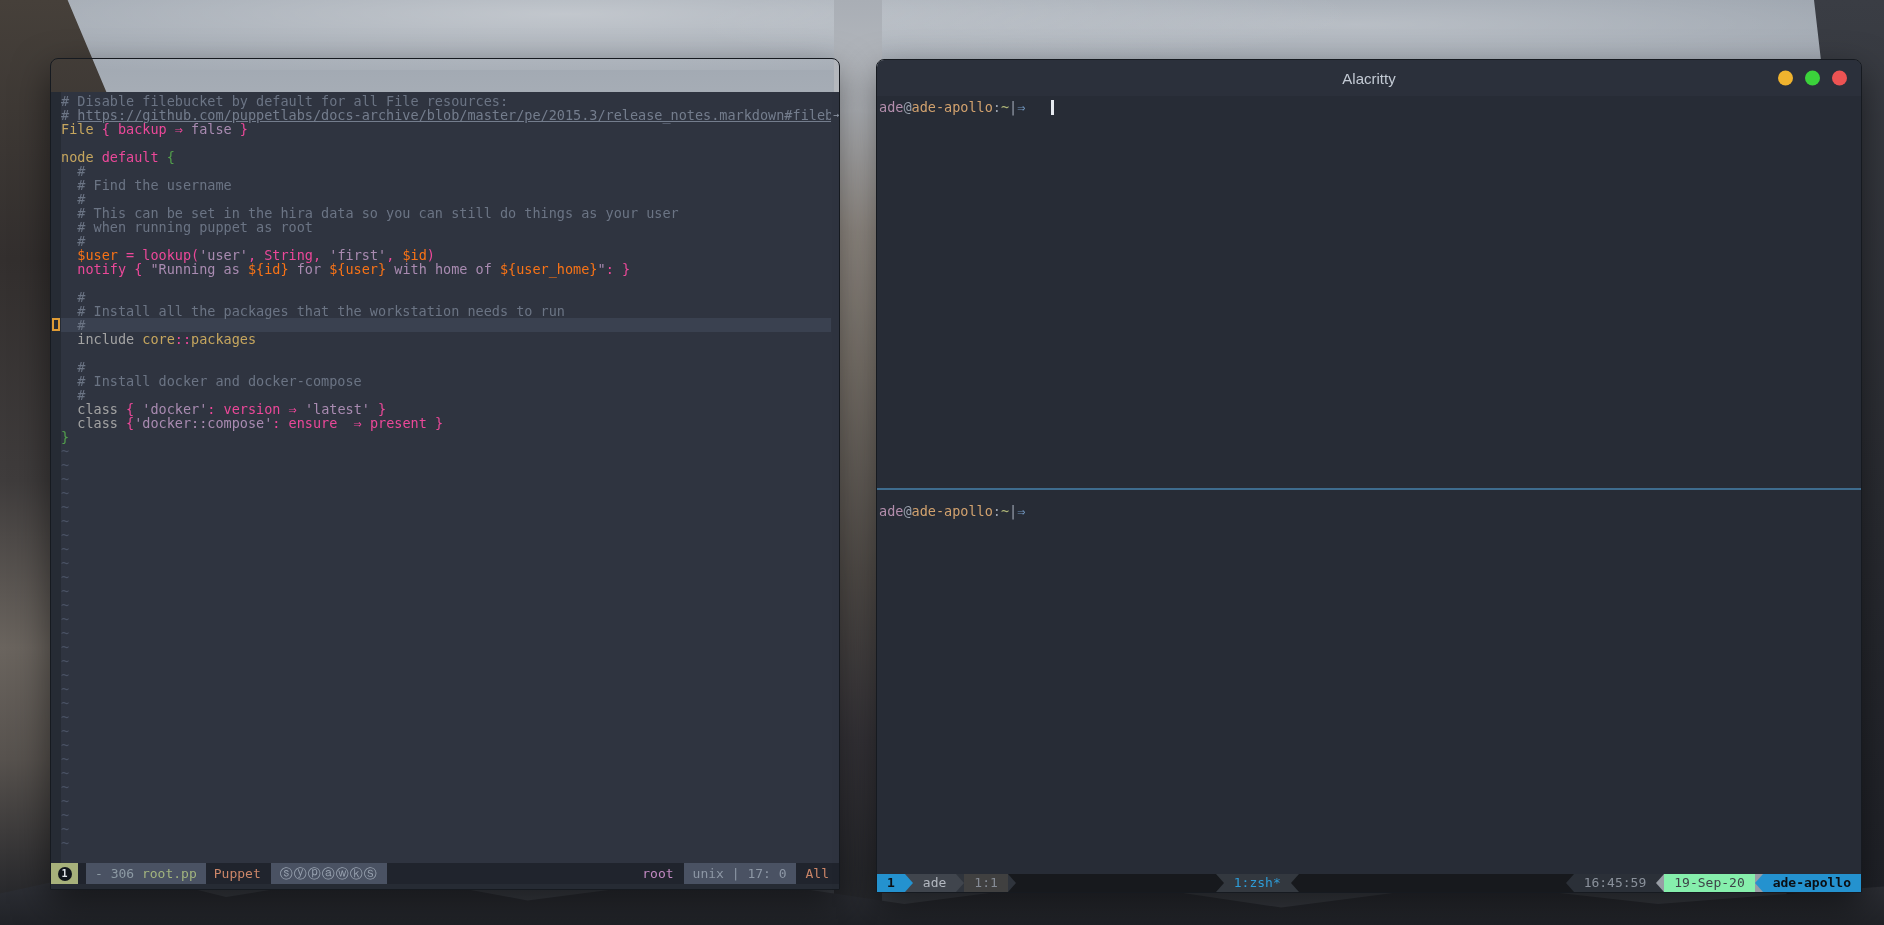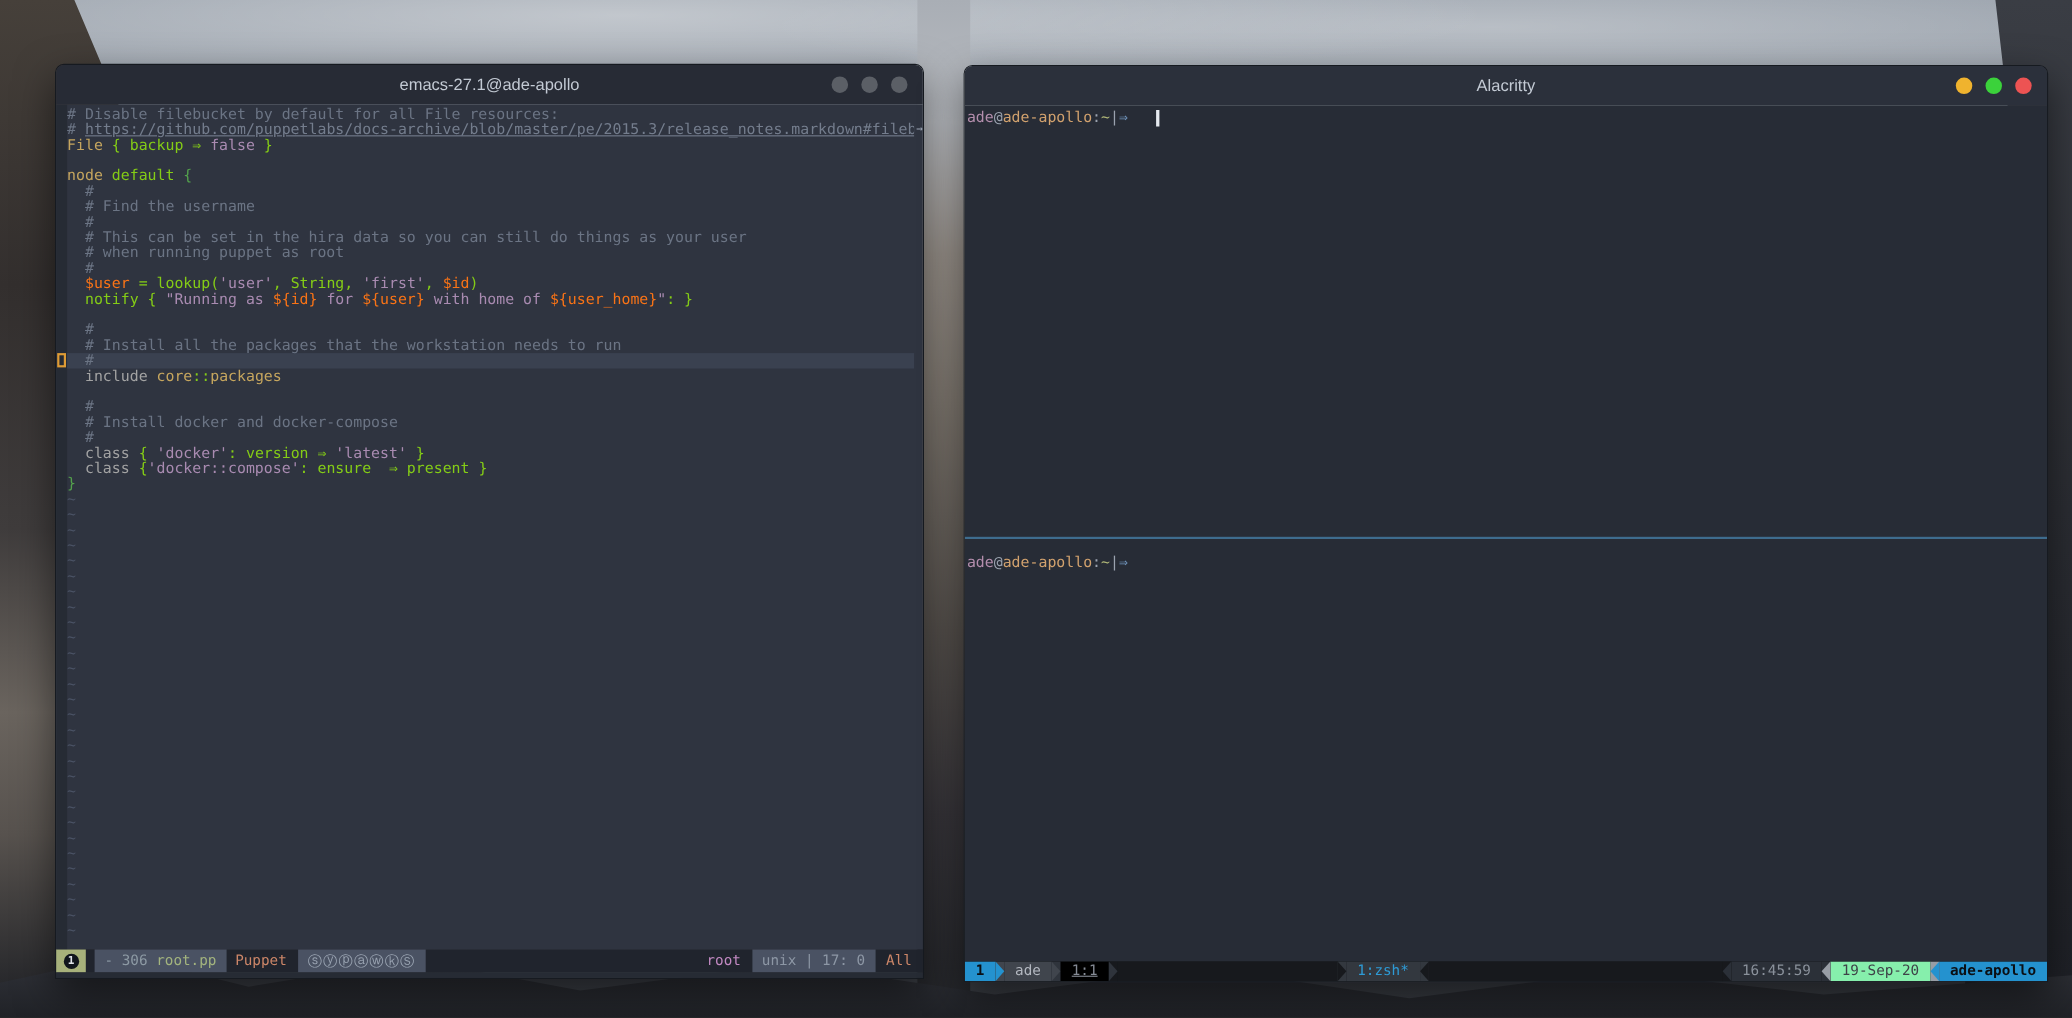--- a/index.html
+++ b/index.html
@@ -26,28 +26,28 @@
     border-radius:8px 8px 0 0;overflow:hidden;border:1px solid #161a20;
     box-shadow:0 14px 36px rgba(0,0,0,.5);}
   .titlebar{flex:0 0 36px;display:flex;align-items:center;justify-content:center;position:relative;}
   .title{font:15px "Liberation Sans", sans-serif;color:#c3cad4;}
   .lights{position:absolute;right:14px;top:50%;transform:translateY(-50%);display:flex;gap:12px;}
   .light{width:15px;height:15px;border-radius:50%;}
 
   
   .win-emacs{left:50px;top:58px;width:788px;height:830px;}
   .win-emacs .titlebar{background:#272b35;}
-  .ebody{flex:1;position:relative;background:#2f3440;overflow:hidden;}
+  .ebody{flex:1;position:relative;background:#2f3440;overflow:hidden;margin-top:33px;}
   .fringe-l{position:absolute;left:0;top:0;bottom:0;width:10px;background:#262b34;}
   .code{position:absolute;left:10px;right:8px;top:0;bottom:0;padding-top:2px;
     font:13.5px/14px "DejaVu Sans Mono", monospace;white-space:pre;overflow:hidden;}
   .cl{height:14px;}
   .cl.hl{background:#3a4150;margin-left:-10px;padding-left:10px;margin-right:-8px;}
   .s-cm{color:#6b7484;} .s-lnk{color:#747d8d;text-decoration:underline;}
-  .s-def{color:#84cc16;} .s-kw{color:#c6a65e;} .s-grn{color:#53a04c;}
+  .s-def{color:#ec4899;} .s-kw{color:#c6a65e;} .s-grn{color:#53a04c;}
   .s-red{color:#f97316;} .s-vio{color:#a98bb1;} .s-inc{color:#a3a3a3;} .s-tld{color:#4a5264;}
   .ecursor{position:absolute;left:1px;top:226px;width:8px;height:13px;
     border:2px solid #de9b35;box-sizing:border-box;background:transparent;}
   .contarrow{position:absolute;right:0;top:16px;font-size:10px;line-height:14px;color:#98a1b0;}
   .modeline{flex:0 0 21px;display:flex;align-items:center;background:#20242d;
     font:13px "DejaVu Sans Mono", monospace;white-space:pre;}
   .ml-badge{width:27px;align-self:stretch;background:#a7b17b;display:flex;align-items:center;justify-content:center;}
   .ml-circ{width:14px;height:14px;border-radius:50%;background:#10151c;color:#dfe3e8;
     font:bold 10px/14px "DejaVu Sans Mono", monospace;text-align:center;}
   .ml-block{background:#4a5263;padding:0 9px;align-self:stretch;display:flex;align-items:center;}
@@ -88,28 +88,20 @@
 <body>
 
 <div class="desktop">
   <div class="wp wp-clouds"></div>
   <div class="wp wp-left"></div>
   <div class="wp wp-right"></div>
   <div class="wp wp-gap"></div>
   <div class="wp wp-bottom"></div>
 
   <div class="window win-emacs">
-    <div class="titlebar">
-      <div class="title">emacs-27.1@ade-apollo</div>
-      <div class="lights">
-        <div class="light elight" style="background: rgb(91, 95, 102);"></div>
-        <div class="light elight" style="background: rgb(91, 95, 102);"></div>
-        <div class="light elight" style="background: rgb(91, 95, 102);"></div>
-      </div>
-    </div>
     <div class="ebody">
       <div class="fringe-l"></div>
       <div class="code" id="code"><div class="cl"><span class="s-cm"># Disable filebucket by default for all File resources:</span></div><div class="cl"><span class="s-cm"># </span><span class="s-lnk">https://github.com/puppetlabs/docs-archive/blob/master/pe/2015.3/release_notes.markdown#filebuc</span></div><div class="cl"><span class="s-kw">File</span><span class="s-def"> { backup ⇒ </span><span class="s-vio">false</span><span class="s-def"> }</span></div><div class="cl"></div><div class="cl"><span class="s-kw">node</span><span class="s-def"> default </span><span class="s-grn">{</span></div><div class="cl"><span class="s-cm">  #</span></div><div class="cl"><span class="s-cm">  # Find the username</span></div><div class="cl"><span class="s-cm">  #</span></div><div class="cl"><span class="s-cm">  # This can be set in the hira data so you can still do things as your user</span></div><div class="cl"><span class="s-cm">  # when running puppet as root</span></div><div class="cl"><span class="s-cm">  #</span></div><div class="cl"><span class="s-def">  </span><span class="s-red">$user</span><span class="s-def"> = lookup(</span><span class="s-vio">'user'</span><span class="s-def">, String, </span><span class="s-vio">'first'</span><span class="s-def">, </span><span class="s-red">$id</span><span class="s-def">)</span></div><div class="cl"><span class="s-def">  notify { </span><span class="s-vio">"Running as </span><span class="s-red">${id}</span><span class="s-vio"> for </span><span class="s-red">${user}</span><span class="s-vio"> with home of </span><span class="s-red">${user_home}</span><span class="s-vio">"</span><span class="s-def">: }</span></div><div class="cl"></div><div class="cl"><span class="s-cm">  #</span></div><div class="cl"><span class="s-cm">  # Install all the packages that the workstation needs to run</span></div><div class="cl hl"><span class="s-cm">  #</span></div><div class="cl"><span class="s-def">  </span><span class="s-inc">include</span><span class="s-def"> </span><span class="s-kw">core</span><span class="s-def">::</span><span class="s-kw">packages</span></div><div class="cl"></div><div class="cl"><span class="s-cm">  #</span></div><div class="cl"><span class="s-cm">  # Install docker and docker-compose</span></div><div class="cl"><span class="s-cm">  #</span></div><div class="cl"><span class="s-def">  </span><span class="s-inc">class</span><span class="s-def"> { </span><span class="s-vio">'docker'</span><span class="s-def">: version ⇒ </span><span class="s-vio">'latest'</span><span class="s-def"> }</span></div><div class="cl"><span class="s-def">  </span><span class="s-inc">class</span><span class="s-def"> {</span><span class="s-vio">'docker::compose'</span><span class="s-def">: ensure  ⇒ present }</span></div><div class="cl"><span class="s-grn">}</span></div><div class="cl"><span class="s-tld">~</span></div><div class="cl"><span class="s-tld">~</span></div><div class="cl"><span class="s-tld">~</span></div><div class="cl"><span class="s-tld">~</span></div><div class="cl"><span class="s-tld">~</span></div><div class="cl"><span class="s-tld">~</span></div><div class="cl"><span class="s-tld">~</span></div><div class="cl"><span class="s-tld">~</span></div><div class="cl"><span class="s-tld">~</span></div><div class="cl"><span class="s-tld">~</span></div><div class="cl"><span class="s-tld">~</span></div><div class="cl"><span class="s-tld">~</span></div><div class="cl"><span class="s-tld">~</span></div><div class="cl"><span class="s-tld">~</span></div><div class="cl"><span class="s-tld">~</span></div><div class="cl"><span class="s-tld">~</span></div><div class="cl"><span class="s-tld">~</span></div><div class="cl"><span class="s-tld">~</span></div><div class="cl"><span class="s-tld">~</span></div><div class="cl"><span class="s-tld">~</span></div><div class="cl"><span class="s-tld">~</span></div><div class="cl"><span class="s-tld">~</span></div><div class="cl"><span class="s-tld">~</span></div><div class="cl"><span class="s-tld">~</span></div><div class="cl"><span class="s-tld">~</span></div><div class="cl"><span class="s-tld">~</span></div><div class="cl"><span class="s-tld">~</span></div><div class="cl"><span class="s-tld">~</span></div><div class="cl"><span class="s-tld">~</span></div></div>
       <div class="ecursor"></div>
       <div class="contarrow">→</div>
     </div>
     <div class="modeline">
       <div class="ml-badge">
         <div class="ml-circ">1</div>
       </div>
@@ -144,21 +136,21 @@
       </div>
       <div class="tmux" id="tmuxbar">
           <div class="tseg" style="background: rgb(36, 146, 207); color: rgb(11, 15, 20); font-weight: bold;">1</div>
           <div class="arr r" style="background: rgb(64, 69, 77);">
             <i style="border-left-color: rgb(36, 146, 207);"></i>
           </div>
           <div class="tseg" style="background: rgb(64, 69, 77); color: rgb(179, 184, 192);">ade</div>
           <div class="arr r" style="background: rgb(47, 52, 60);">
             <i style="border-left-color: rgb(64, 69, 77);"></i>
           </div>
-          <div class="tseg" style="background: #000000; color: rgb(133, 139, 149); text-decoration: underline;">1:1</div>
+          <div class="tseg" style="background: #404040; color: rgb(133, 139, 149);">1:1</div>
           <div class="arr r" style="background: rgb(23, 25, 29);">
             <i style="border-left-color: rgb(47, 52, 60);"></i>
           </div>
           <div class="tseg" style="background: rgb(23, 25, 29); flex: 0 0 200px; padding: 0px;"></div>
           <div class="arr r" style="background: rgb(51, 56, 63);">
             <i style="border-left-color: rgb(23, 25, 29);"></i>
           </div>
           <div class="tseg" style="background: rgb(51, 56, 63); color: rgb(46, 155, 214);">1:zsh*</div>
           <div class="arr l" style="background: rgb(51, 56, 63);">
             <i style="border-right-color: rgb(23, 25, 29);"></i>

